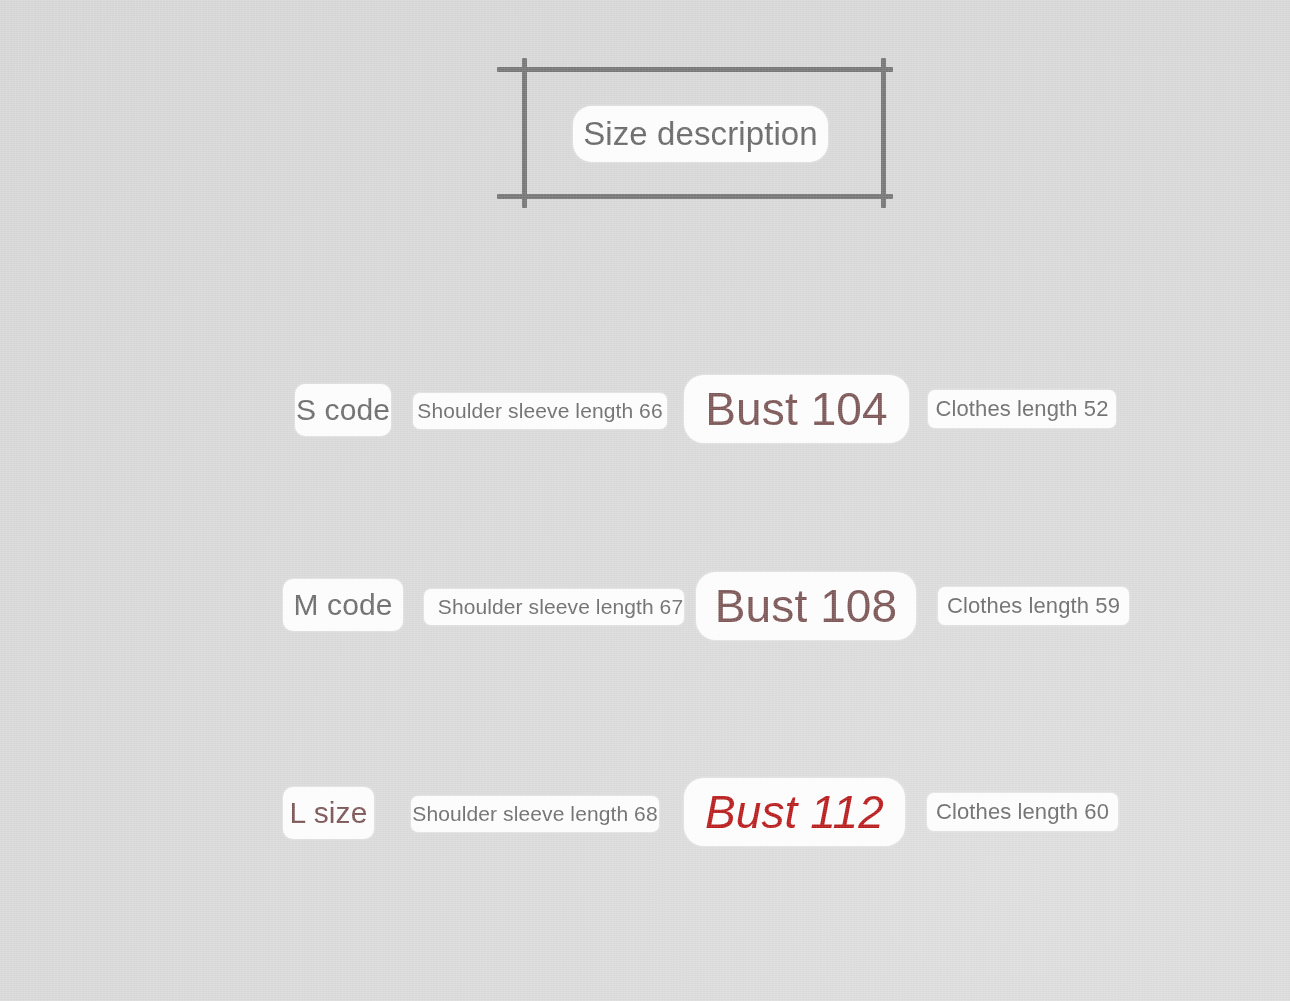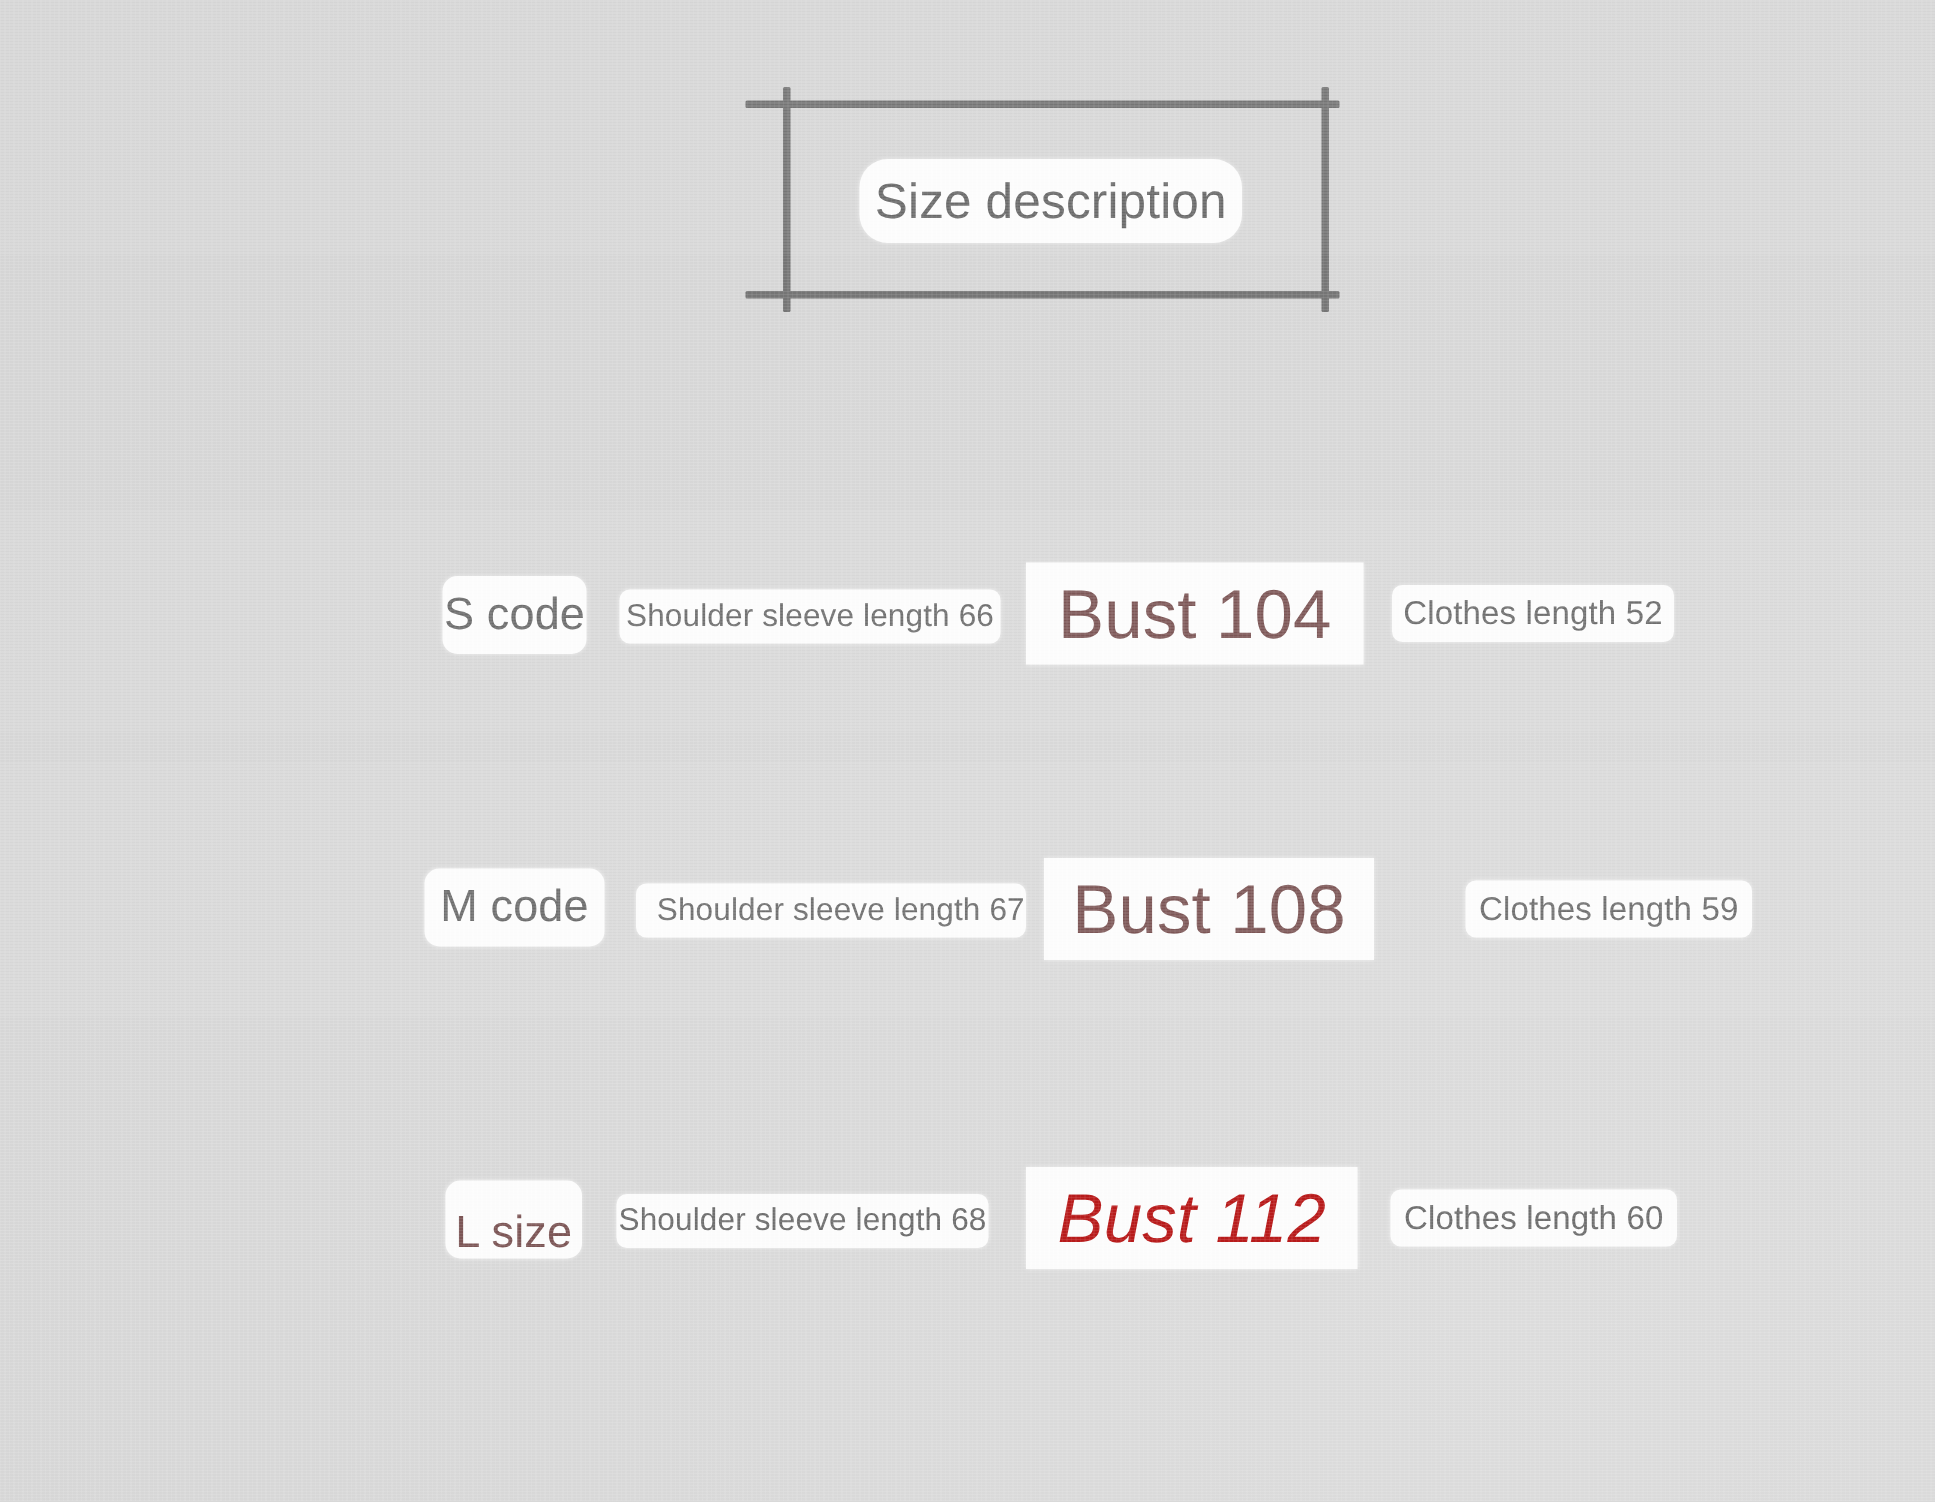--- a/index.html
+++ b/index.html
@@ -116,21 +116,21 @@
     text-align: center;
   }
   .pill-shoulder .txt {
     font-size: 21px;
     color: #6f6f6f;
   }
 
   
   .pill-bust {
     height: 68px;
-    border-radius: 0;
+    border-radius: 20px;
   }
   .pill-bust .txt {
     font-size: 46px;
     font-weight: 400;
   }
 
   
   .pill-clothes {
     height: 38px;
     border-radius: 7px;
@@ -143,23 +143,23 @@
   
   
   #s-code     { left: 295px; top: 10px;  width: 96px;  }
   #s-shoulder { left: 413px; top: 19px;  width: 254px; }
   #s-bust     { left: 684px; top: 1px;   width: 225px; }
   #s-clothes  { left: 928px; top: 16px;  width: 188px; }
   
   #m-code     { left: 283px; top: 7px;   width: 120px; }
   #m-shoulder { left: 424px; top: 17px;  width: 247px; padding-left: 13px; }
   #m-bust     { left: 696px; top: 0px;   width: 220px; }
-  #m-clothes  { left: 938px; top: 15px;  width: 191px; margin-left: 39px; }
-  
-  #l-code     { left: 297px; top: 9px;   width: 91px; align-items: flex-end;  }
+  #m-clothes  { left: 938px; top: 15px;  width: 191px; }
+  
+  #l-code     { left: 283px; top: 9px;   width: 91px;  }
   #l-shoulder { left: 411px; top: 18px;  width: 248px; }
   #l-bust     { left: 684px; top: 0px;   width: 221px; }
   #l-clothes  { left: 927px; top: 15px;  width: 191px; }
 </style>
 </head>
 <body>
 
 <div id="canvas">
 
   <div id="header-frame">

